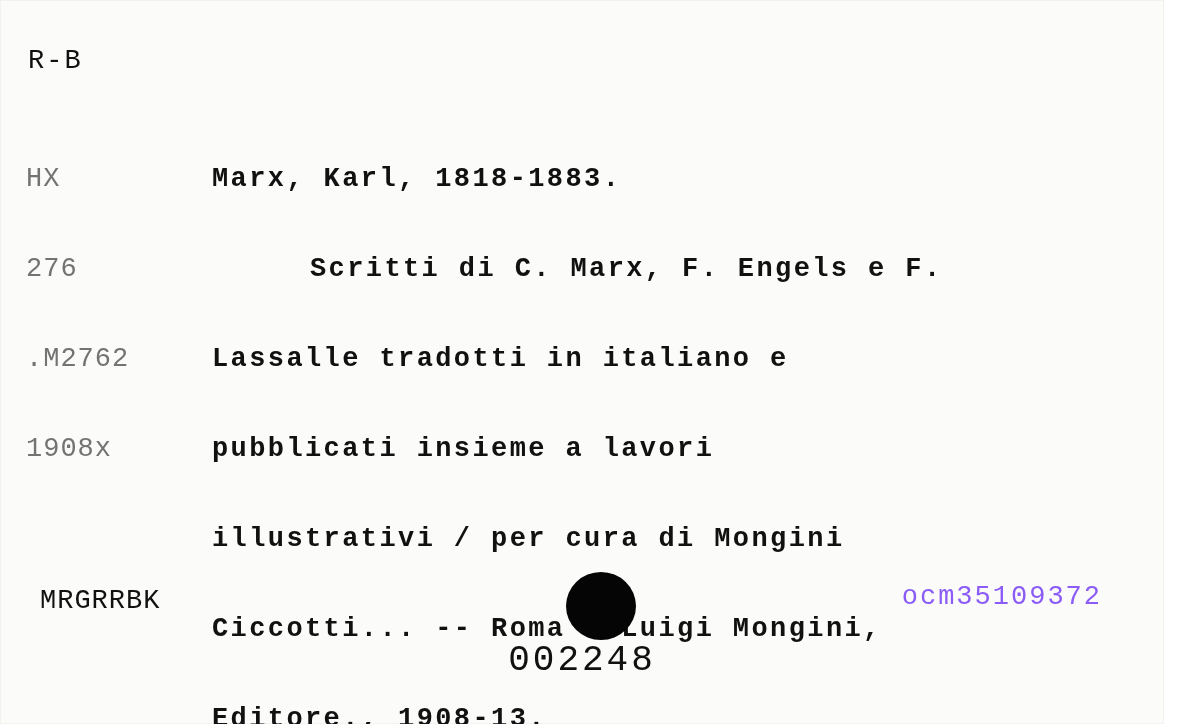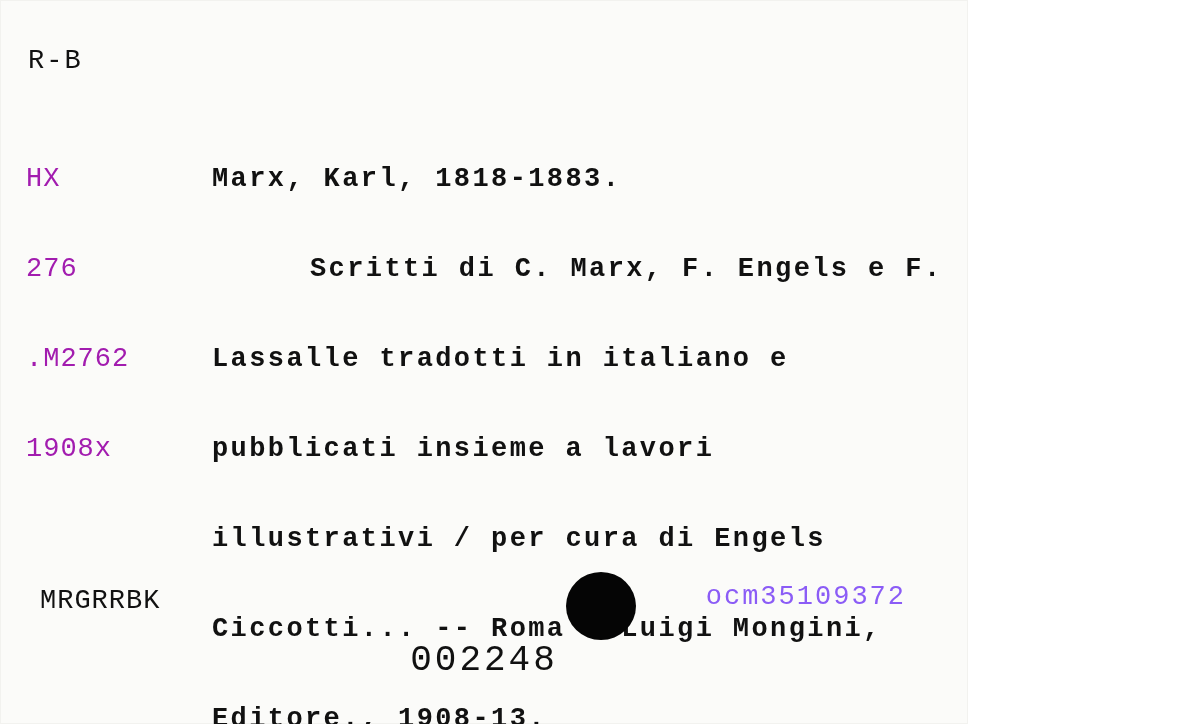--- a/index.html
+++ b/index.html
@@ -5,21 +5,21 @@
   html, body {
     margin: 0;
     padding: 0;
     background: #ffffff;
   }
   body {
     font-family: "Liberation Mono", "DejaVu Sans Mono", monospace;
   }
   .card {
     position: relative;
-    width: 968px;
+    width: 1164px;
     height: 724px;
     background: #fbfbf9;
     overflow: hidden;
   }
   .card::before {
     
     content: "";
     position: absolute;
     inset: 0;
     box-shadow: inset 0 0 0 1px #f2f2ef;
@@ -35,21 +35,21 @@
     color: #111;
   }
 
   .callno-block {
     position: absolute;
     left: 26px;
     top: 104px;
     font-size: 27px;
     line-height: 30px;
     letter-spacing: 1px;
-    color: #a21caf;
+    color: #737373;
     white-space: pre;
   }
   .callno-line { display: block; }
 
   .body-block {
     position: absolute;
     left: 212px;
     top: 104px;
     width: 960px;
     font-size: 27px;
@@ -109,21 +109,21 @@
     <span class="callno-line">276</span>
     <span class="callno-line">.M2762</span>
     <span class="callno-line">1908x</span>
   </div>
 
   <div class="body-block">
     <span class="body-line">Marx, Karl, 1818-1883.</span>
     <span class="body-line indent">Scritti di C. Marx, F. Engels e F.</span>
     <span class="body-line">Lassalle tradotti in italiano e</span>
     <span class="body-line">pubblicati insieme a lavori</span>
-    <span class="body-line">illustrativi / per cura di Engels</span>
+    <span class="body-line">illustrativi / per cura di Mongini</span>
     <span class="body-line">Ciccotti... -- Roma : Luigi Mongini,</span>
     <span class="body-line">Editore., 1908-13.</span>
     
     
     
     
     
     
     
     

